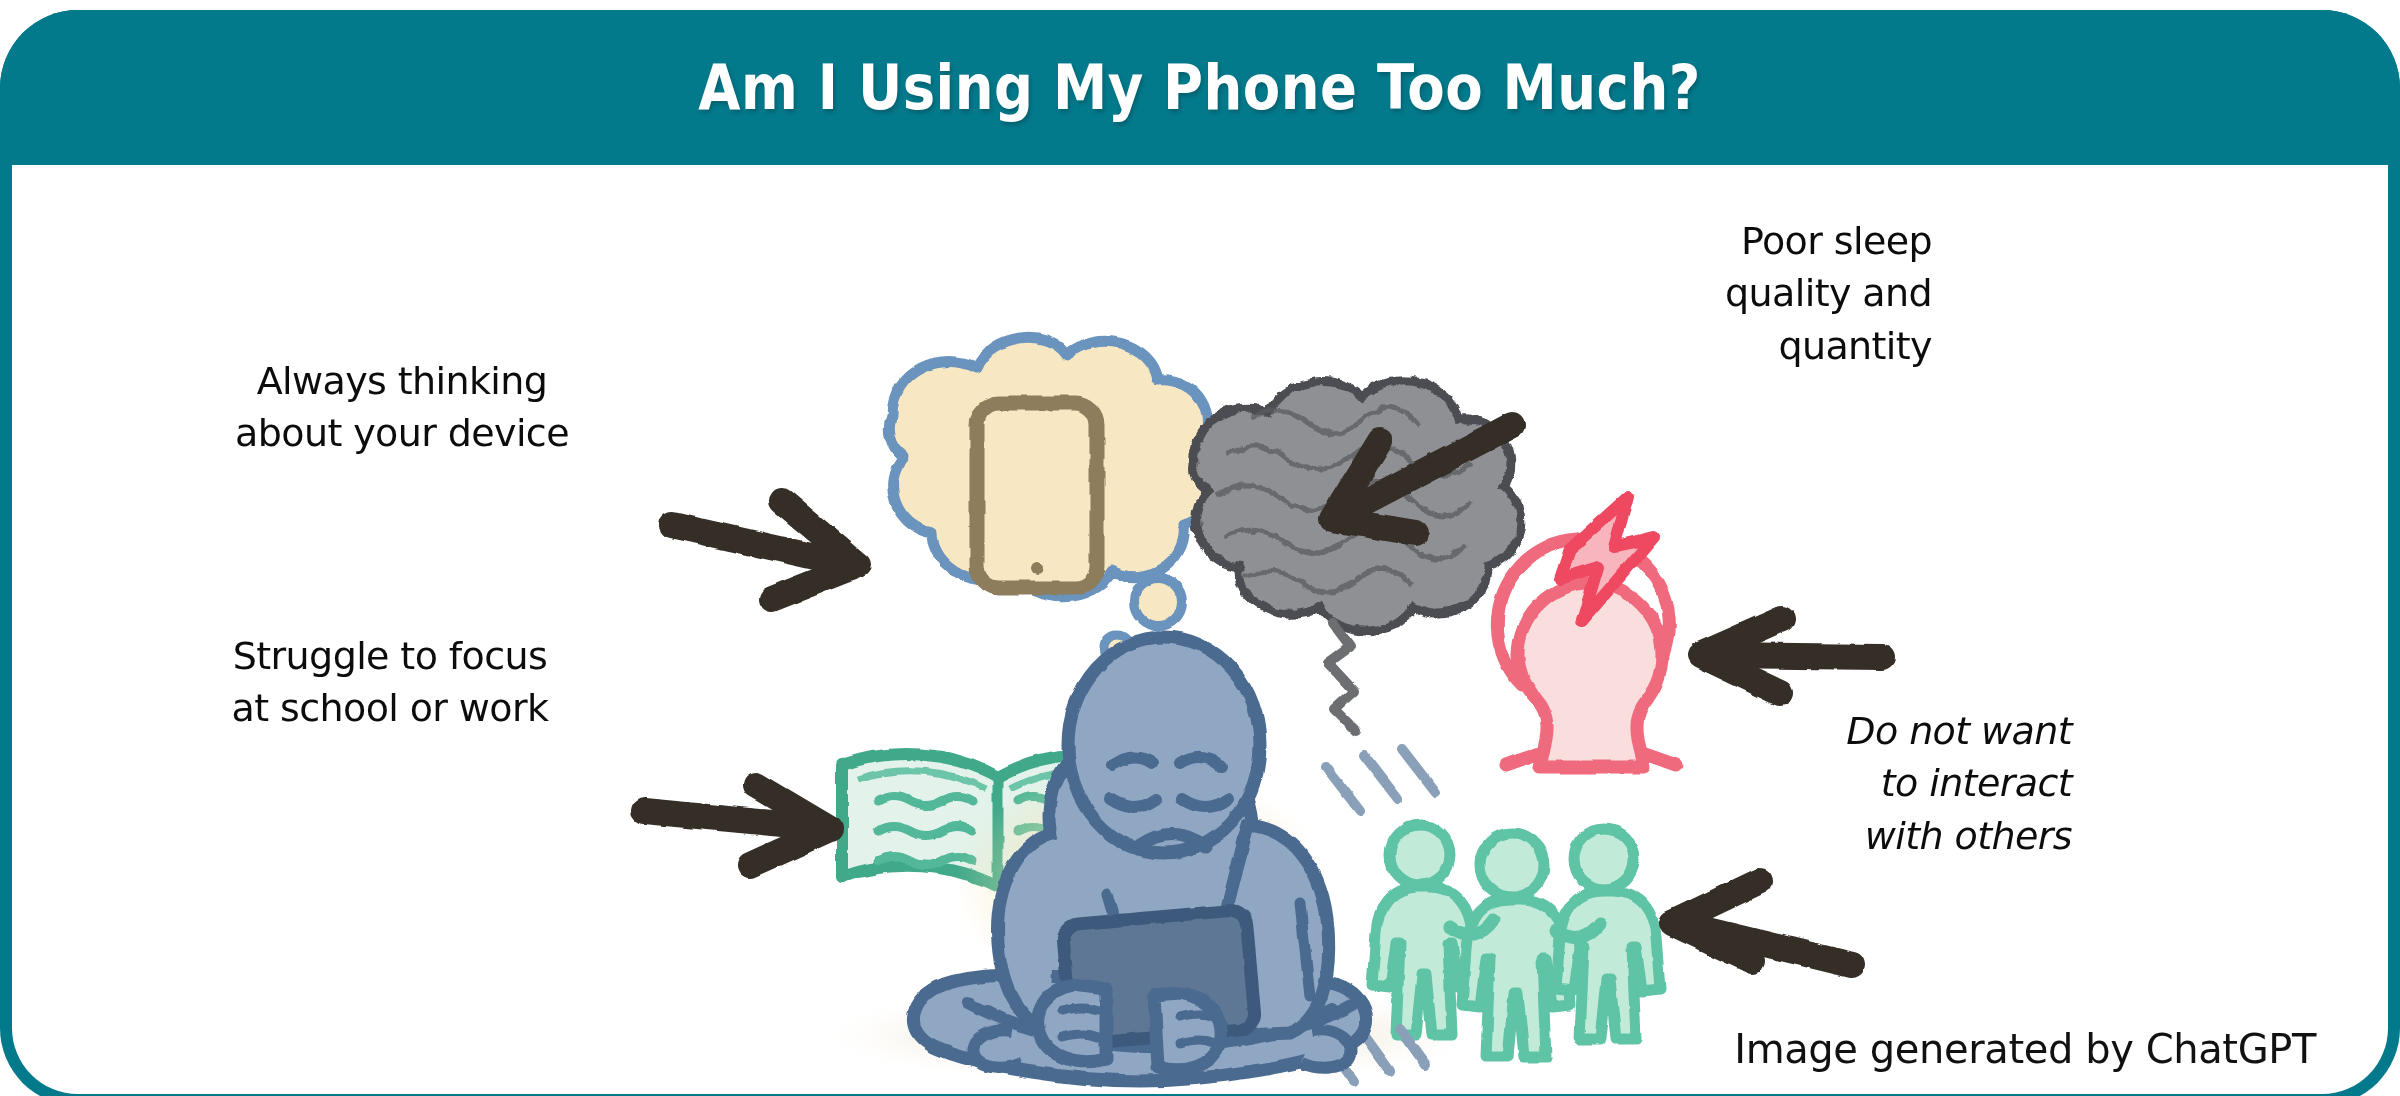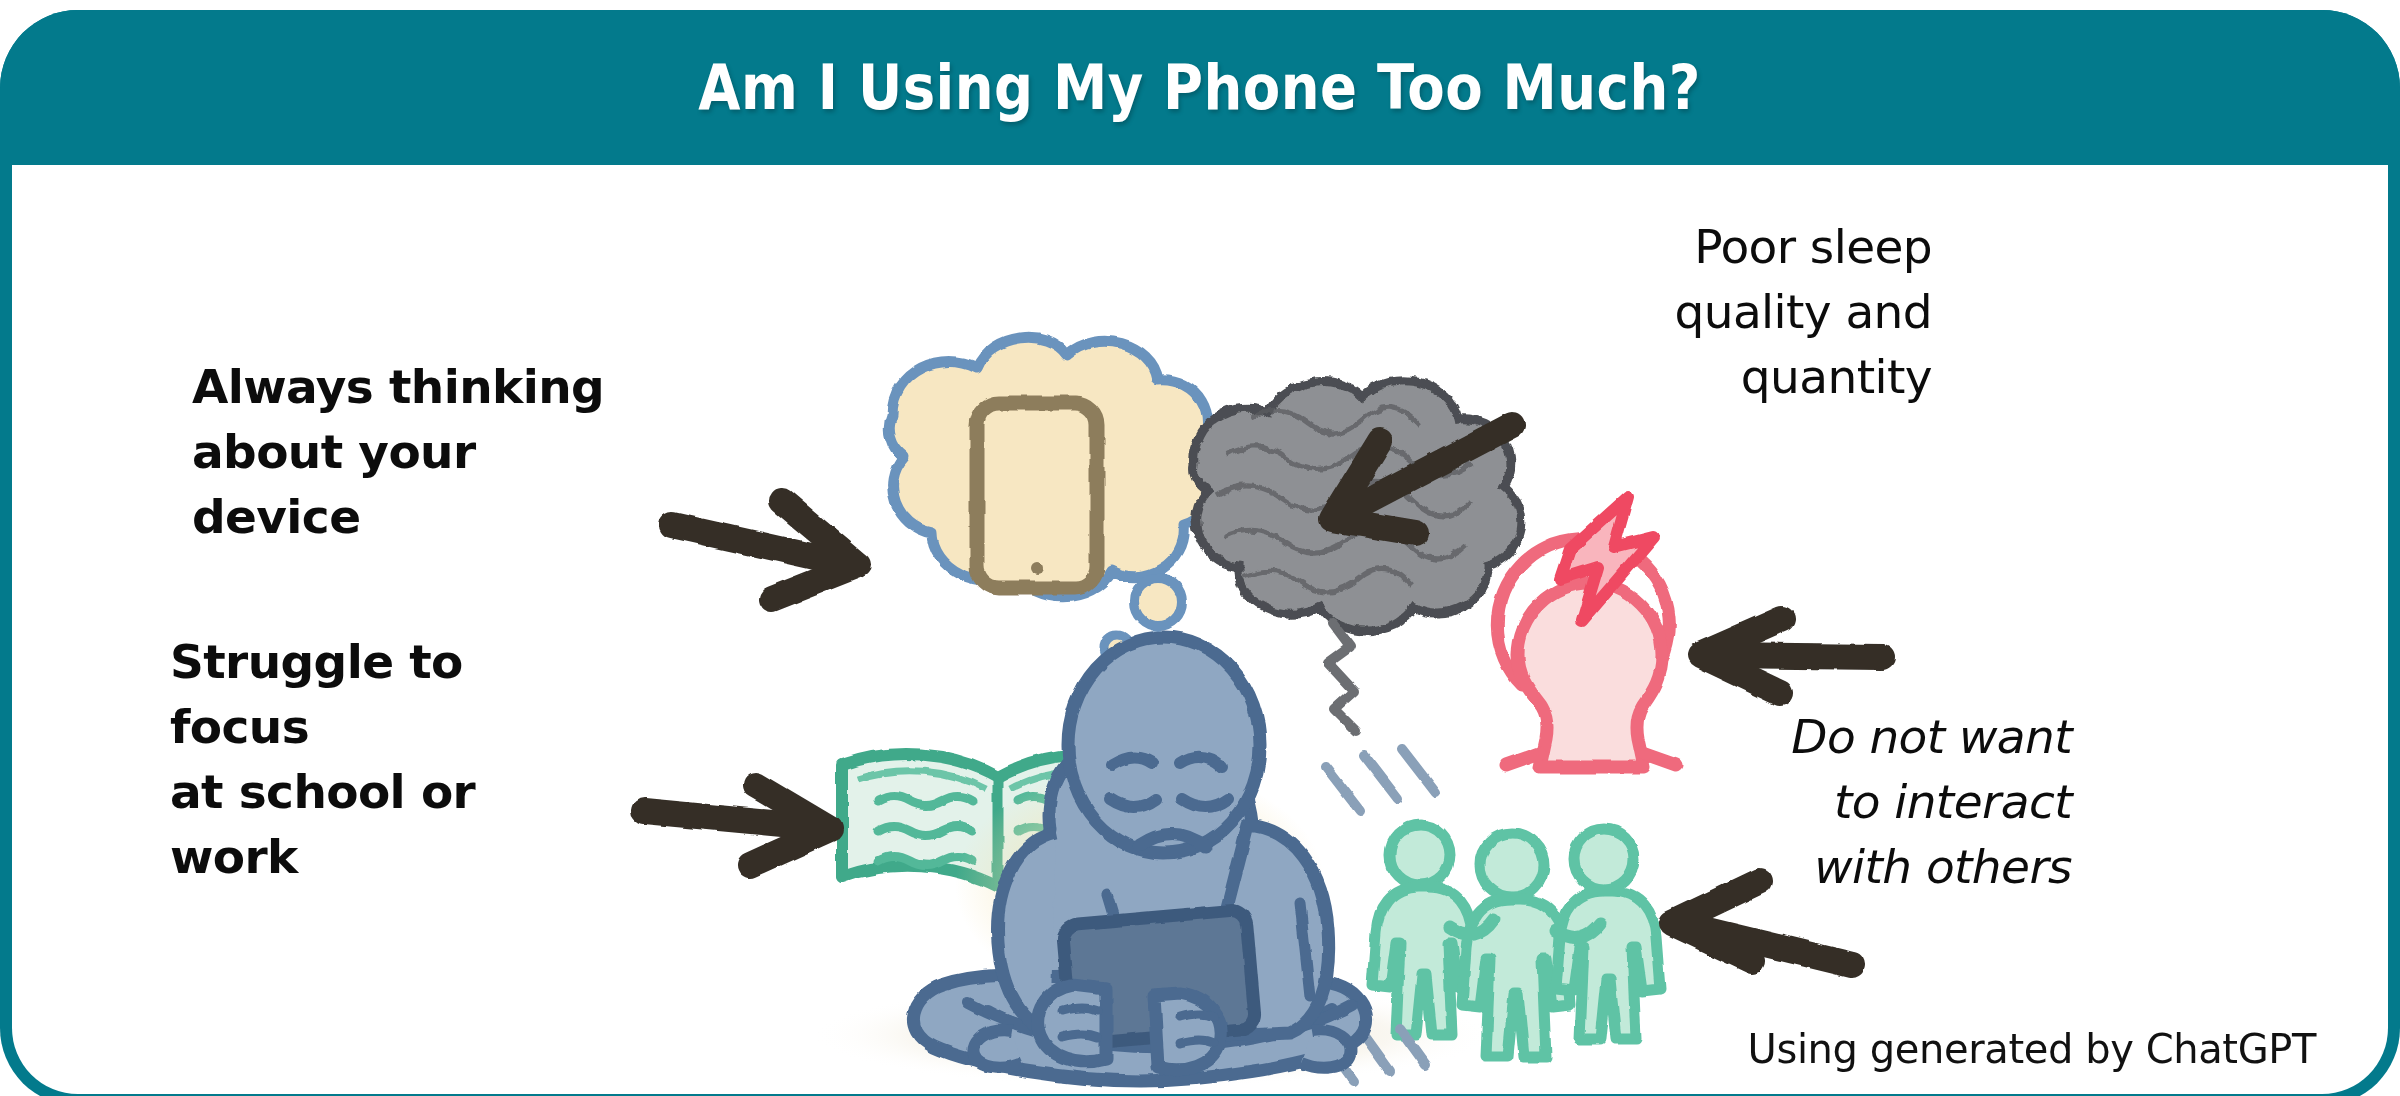--- a/index.html
+++ b/index.html
@@ -61,26 +61,26 @@
     border-bottom-right-radius: 66px;
     overflow: hidden;
   }
 
   
   .label {
     position: absolute;
     color: #0c0c0c;
     font-family: "DejaVu Sans", sans-serif;
     font-weight: 400;
-    font-size: 47px;
+    font-size: 38px;
     line-height: 1.38;
     letter-spacing: -0.6px;
     white-space: pre-line;
   }
-  .label.left  { text-align: left; font-weight: bold; }
+  .label.left  { text-align: center; }
   .label.right { text-align: right; }
 
   .credit {
     position: absolute;
     right: 72px;
     bottom: 22px;
     color: #111111;
     font-family: "DejaVu Sans", sans-serif;
     font-size: 40px;
     letter-spacing: -0.4px;
@@ -421,16 +421,16 @@
 
     <div class="label right" style="left:1520px; top:50px; width:400px;">Poor sleep
 quality and
 quantity</div>
 
 
     <div class="label right" style="left:1600px; top:540px; width:460px;font-style:italic;">Do not want
 to interact
 with others</div>
 
-    <div class="credit">Using generated by ChatGPT</div>
+    <div class="credit">Image generated by ChatGPT</div>
 
   </div>
 </div>
 
 </body></html>

